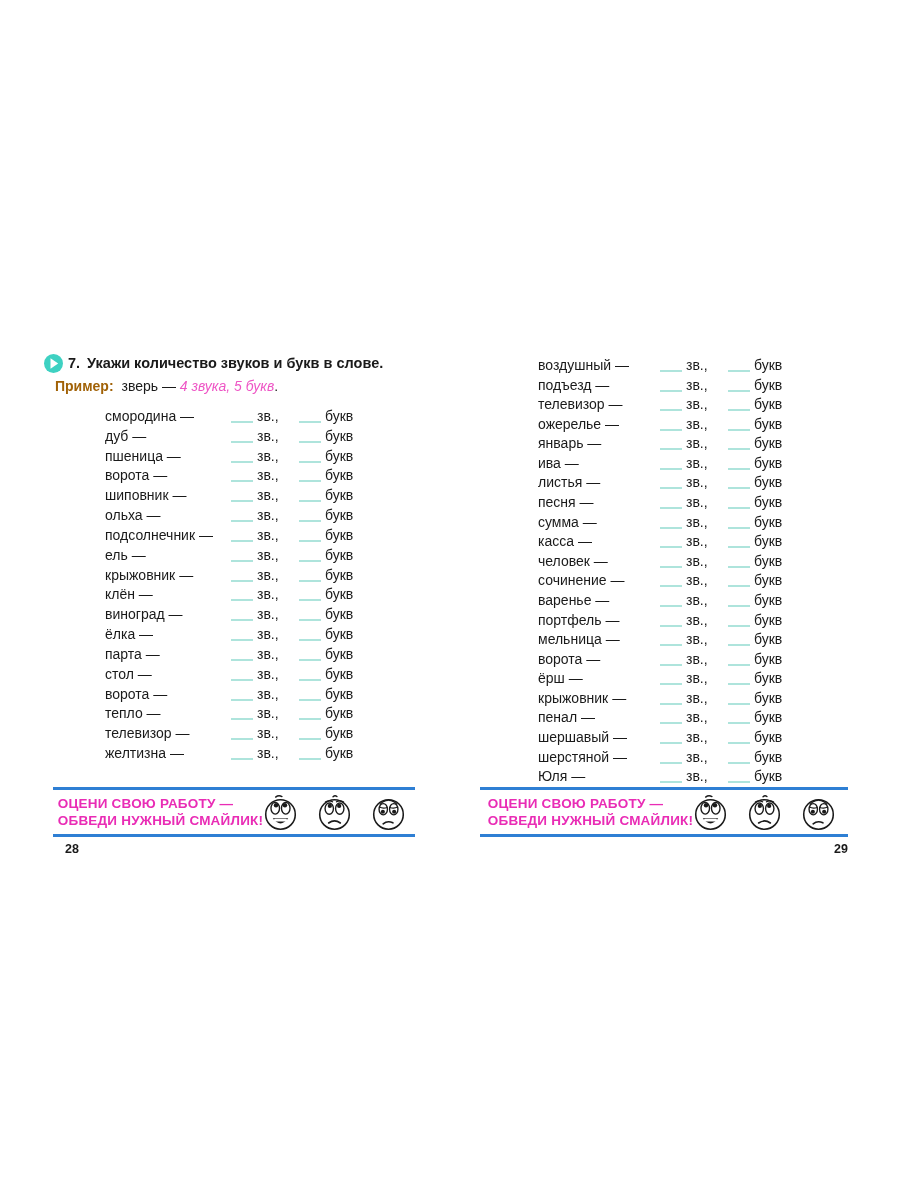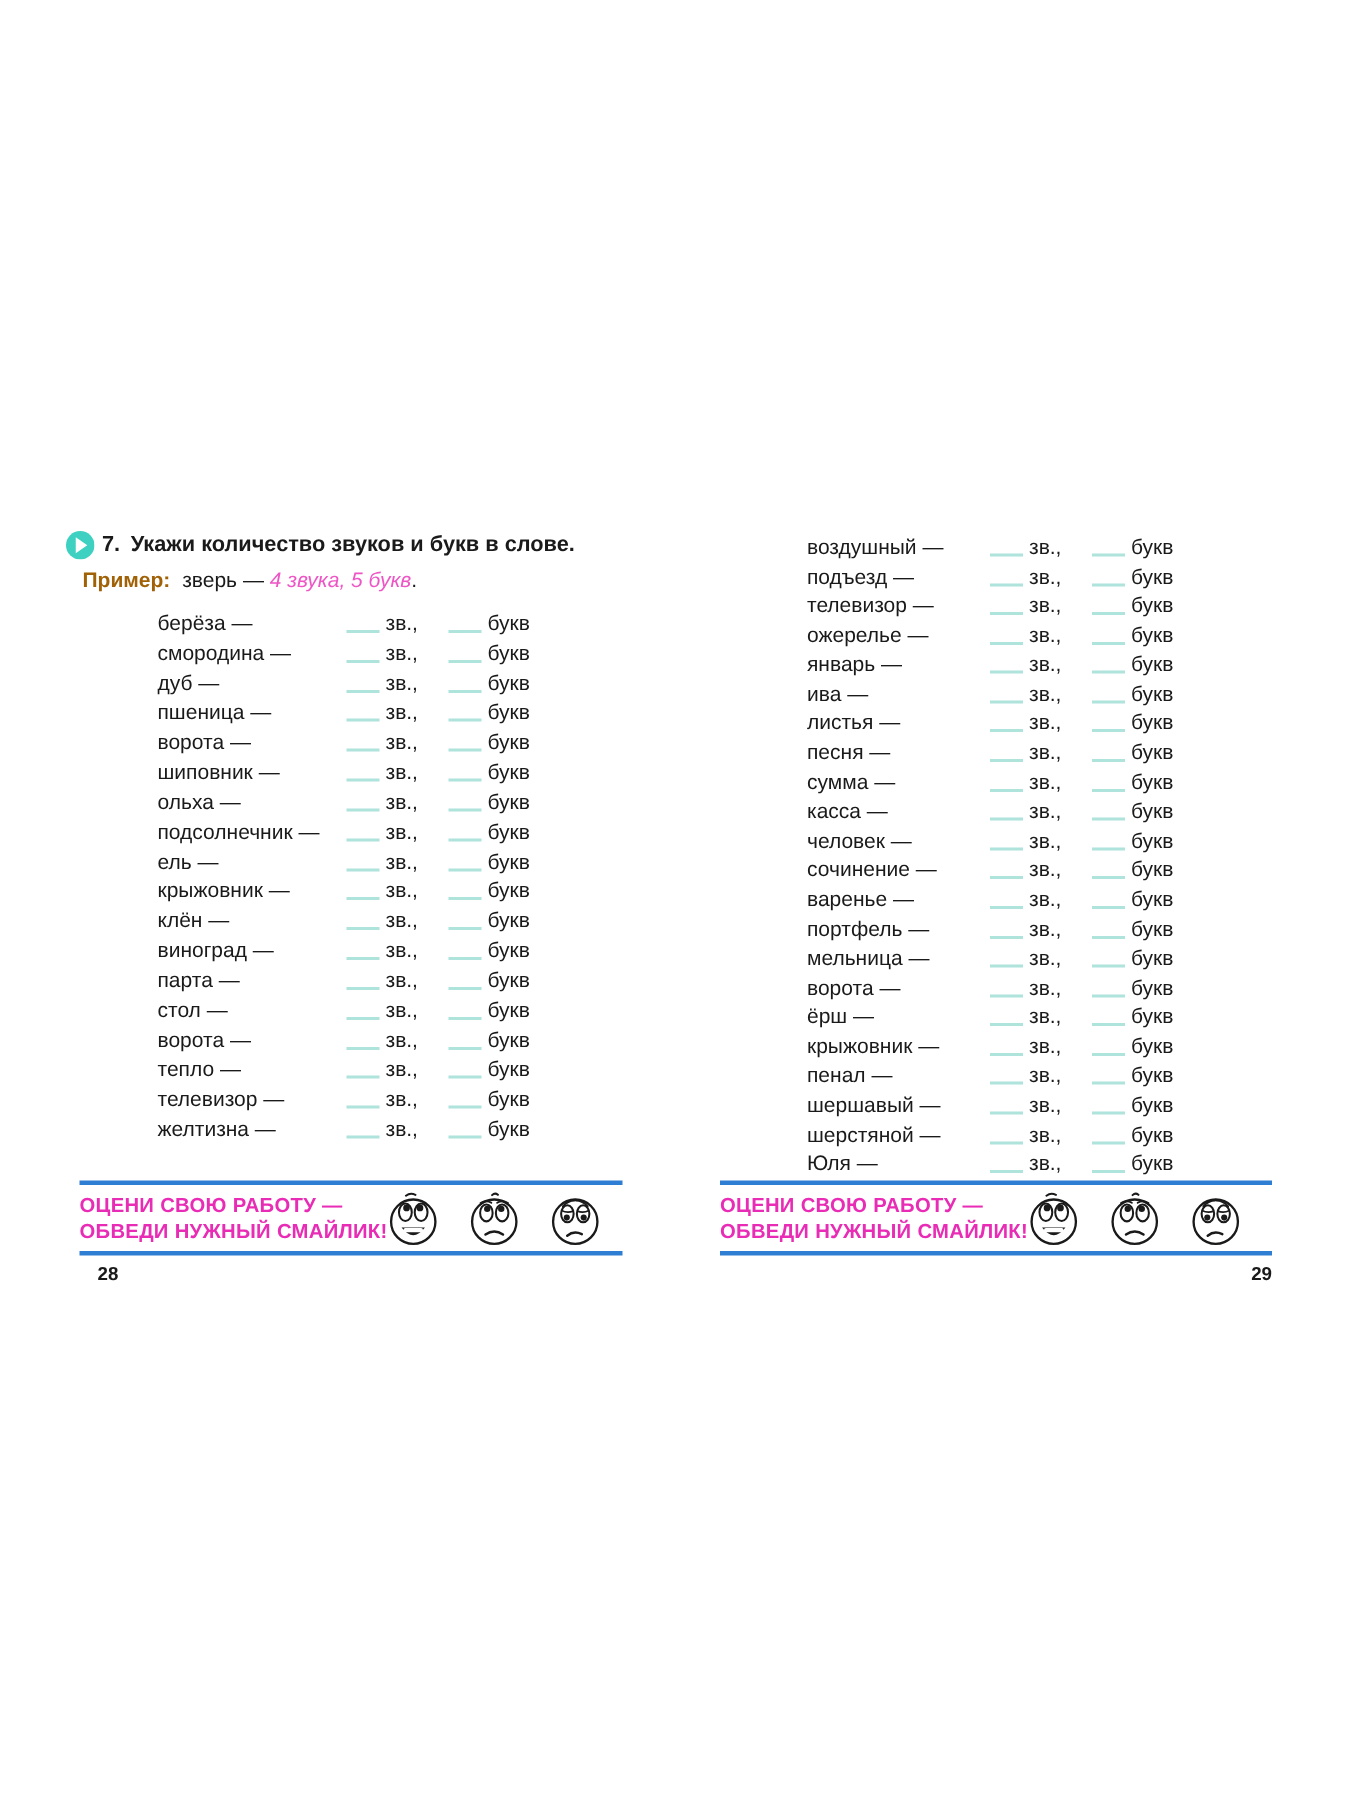--- a/index.html
+++ b/index.html
@@ -35,21 +35,21 @@
   }
   .unit{font-size:14px;}
   .unit.sounds{width:34px;margin-right:8px;}
   .unit.letters{width:auto;}
   
   .footer{position:absolute;top:787px;}
   .footer-left{left:53px;width:362px;}
   .footer-right{left:480px;width:368px;}
   .blue-line{height:3px;background:#2e7fd4;}
   .footer-content{
-    display:flex;justify-content:flex-start;align-items:center;height:44px;
+    display:flex;justify-content:center;align-items:center;height:44px;
   }
   .footer-text{
     color:#e92cb5;font-weight:bold;font-size:13.5px;line-height:17.5px;
     letter-spacing:0.2px;white-space:nowrap;
   }
   .smileys{display:flex;gap:19px;margin-right:4px;}
   .smiley{width:35px;height:37px;cursor:pointer;}
   
   .pagenum{position:absolute;top:842px;font-size:12.5px;font-weight:bold;}
   .pagenum-left{left:65px;}
@@ -67,32 +67,32 @@
   <span class="task-title">Укажи количество звуков и букв в слове.</span>
 </div>
 
 <div class="example-line">
   <span class="example-label">Пример:</span>
   <span class="example-word">зверь —</span>
   <span class="example-answer">4 звука, 5 букв</span><span>.</span>
 </div>
 
 <div class="rows page-left-rows">
-    <div class="row"><span class="word">берёза —</span><span class="blank"></span><span class="unit sounds">зв.,</span><span class="blank"></span><span class="unit letters">букв</span></div>
     <div class="row"><span class="word">смородина —</span><span class="blank"></span><span class="unit sounds">зв.,</span><span class="blank"></span><span class="unit letters">букв</span></div>
     <div class="row"><span class="word">дуб —</span><span class="blank"></span><span class="unit sounds">зв.,</span><span class="blank"></span><span class="unit letters">букв</span></div>
     <div class="row"><span class="word">пшеница —</span><span class="blank"></span><span class="unit sounds">зв.,</span><span class="blank"></span><span class="unit letters">букв</span></div>
     <div class="row"><span class="word">ворота —</span><span class="blank"></span><span class="unit sounds">зв.,</span><span class="blank"></span><span class="unit letters">букв</span></div>
     <div class="row"><span class="word">шиповник —</span><span class="blank"></span><span class="unit sounds">зв.,</span><span class="blank"></span><span class="unit letters">букв</span></div>
     <div class="row"><span class="word">ольха —</span><span class="blank"></span><span class="unit sounds">зв.,</span><span class="blank"></span><span class="unit letters">букв</span></div>
     <div class="row"><span class="word">подсолнечник —</span><span class="blank"></span><span class="unit sounds">зв.,</span><span class="blank"></span><span class="unit letters">букв</span></div>
     <div class="row"><span class="word">ель —</span><span class="blank"></span><span class="unit sounds">зв.,</span><span class="blank"></span><span class="unit letters">букв</span></div>
     <div class="row"><span class="word">крыжовник —</span><span class="blank"></span><span class="unit sounds">зв.,</span><span class="blank"></span><span class="unit letters">букв</span></div>
     <div class="row"><span class="word">клён —</span><span class="blank"></span><span class="unit sounds">зв.,</span><span class="blank"></span><span class="unit letters">букв</span></div>
     <div class="row"><span class="word">виноград —</span><span class="blank"></span><span class="unit sounds">зв.,</span><span class="blank"></span><span class="unit letters">букв</span></div>
+    <div class="row"><span class="word">ёлка —</span><span class="blank"></span><span class="unit sounds">зв.,</span><span class="blank"></span><span class="unit letters">букв</span></div>
     <div class="row"><span class="word">парта —</span><span class="blank"></span><span class="unit sounds">зв.,</span><span class="blank"></span><span class="unit letters">букв</span></div>
     <div class="row"><span class="word">стол —</span><span class="blank"></span><span class="unit sounds">зв.,</span><span class="blank"></span><span class="unit letters">букв</span></div>
     <div class="row"><span class="word">ворота —</span><span class="blank"></span><span class="unit sounds">зв.,</span><span class="blank"></span><span class="unit letters">букв</span></div>
     <div class="row"><span class="word">тепло —</span><span class="blank"></span><span class="unit sounds">зв.,</span><span class="blank"></span><span class="unit letters">букв</span></div>
     <div class="row"><span class="word">телевизор —</span><span class="blank"></span><span class="unit sounds">зв.,</span><span class="blank"></span><span class="unit letters">букв</span></div>
     <div class="row"><span class="word">желтизна —</span><span class="blank"></span><span class="unit sounds">зв.,</span><span class="blank"></span><span class="unit letters">букв</span></div>
   </div>
 <div class="rows page-right-rows">
     <div class="row"><span class="word">воздушный —</span><span class="blank"></span><span class="unit sounds">зв.,</span><span class="blank"></span><span class="unit letters">букв</span></div>
     <div class="row"><span class="word">подъезд —</span><span class="blank"></span><span class="unit sounds">зв.,</span><span class="blank"></span><span class="unit letters">букв</span></div>

